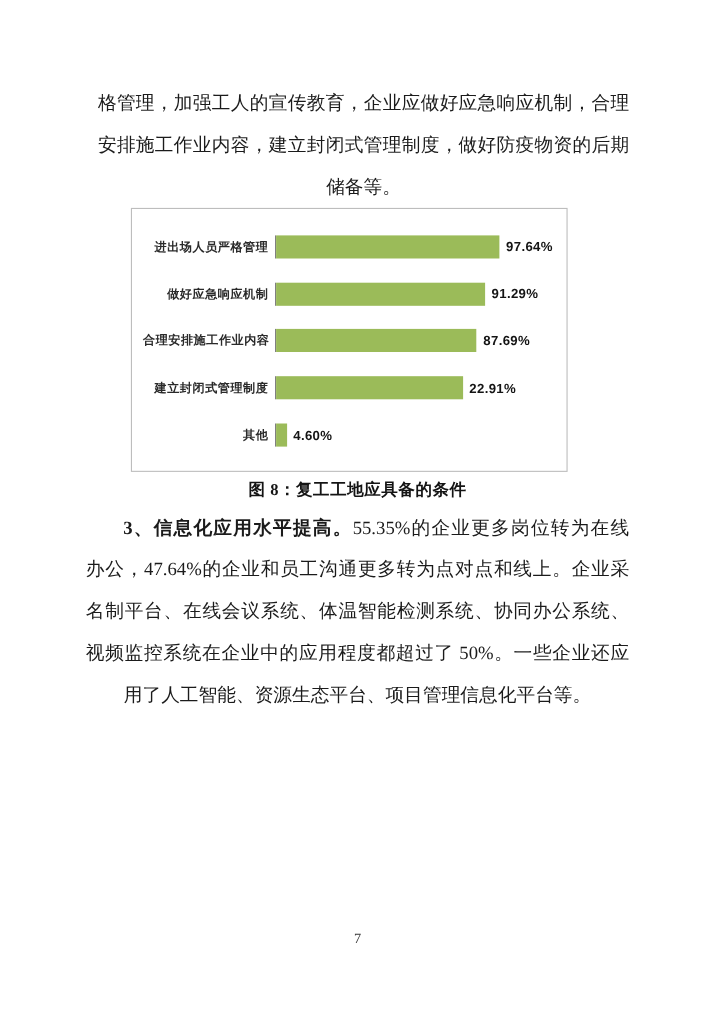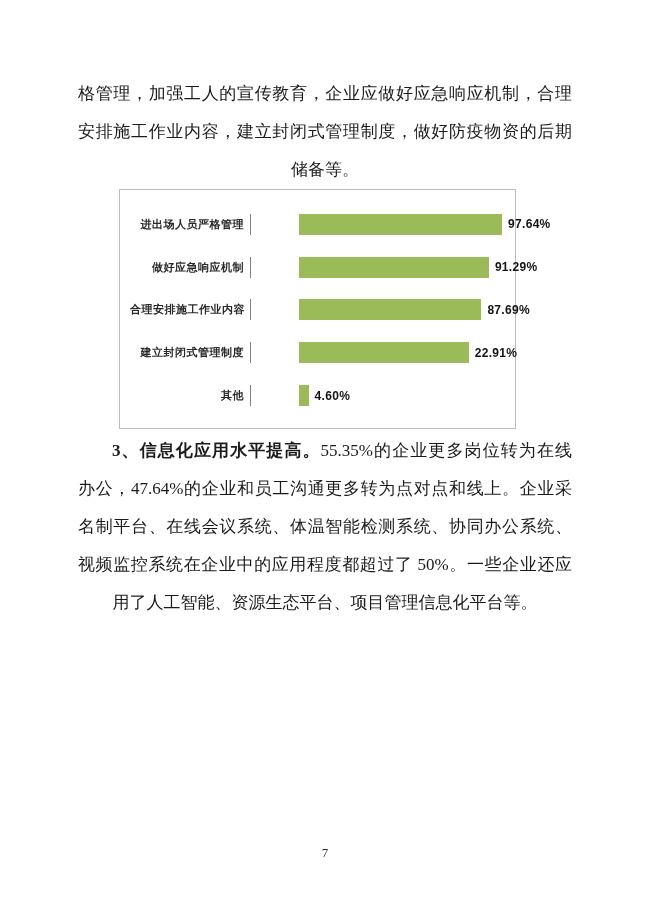--- a/index.html
+++ b/index.html
@@ -14,21 +14,21 @@
   }
   .content {
     position: absolute;
     left: 78px;
     top: 0;
     width: 494px;
   }
   .para { font-size: 17px; line-height: 38px; color: #1b1b1b; }
   .para .jline { text-align: justify; text-align-last: justify; }
   .para .lline { text-align: center; }
-  .p1 { margin-top: 75px; }
+  .p1 { margin-top: 75px; margin-left: 11px; }
   .p2 { margin-top: 3px; }
   .indent { text-indent: 34px; }
   .lead { font-weight: bold; }
 
   .figure { margin-top: 0; margin-left: 41px; width: 397px; }
   .chart-box {
     position: relative;
     box-sizing: border-box;
     width: 397px;
     height: 240px;
@@ -51,21 +51,20 @@
     color: #2a2a2a;
     letter-spacing: 0.5px;
     white-space: nowrap;
   }
   .row-plot {
     flex: 1;
     display: flex;
     align-items: center;
     border-left: 1px solid #808080;
     min-width: 0;
-    padding-left: 48px;
   }
   .bar { height: 21px; background: #9bbb59; flex-shrink: 0; }
   .val {
     margin-left: 6px;
     font-family: "Liberation Sans", "DejaVu Sans", sans-serif;
     font-size: 12px;
     font-weight: bold;
     color: #141414;
     letter-spacing: 0.3px;
     white-space: nowrap;
@@ -143,20 +142,21 @@
             <div class="row-plot">
               <div class="bar" style="width: 9.6px; background: rgb(155, 187, 89);"></div>
               <div class="val">4.60%</div>
             </div>
           </div>
 
         </div>
       </div>
     </div>
 
+    <div class="caption">图 8：复工工地应具备的条件</div>
 
     <div class="para p2">
       <div class="jline indent">
         <span class="lead">3、信息化应用水平提高。</span><span>55.35%的企业更多岗位转为在线</span>
       </div>
       <div class="jline">办公，47.64%的企业和员工沟通更多转为点对点和线上。企业采</div>
       <div class="jline">名制平台、在线会议系统、体温智能检测系统、协同办公系统、</div>
       <div class="jline">视频监控系统在企业中的应用程度都超过了 50%。一些企业还应</div>
       <div class="lline">用了人工智能、资源生态平台、项目管理信息化平台等。</div>
     </div>

